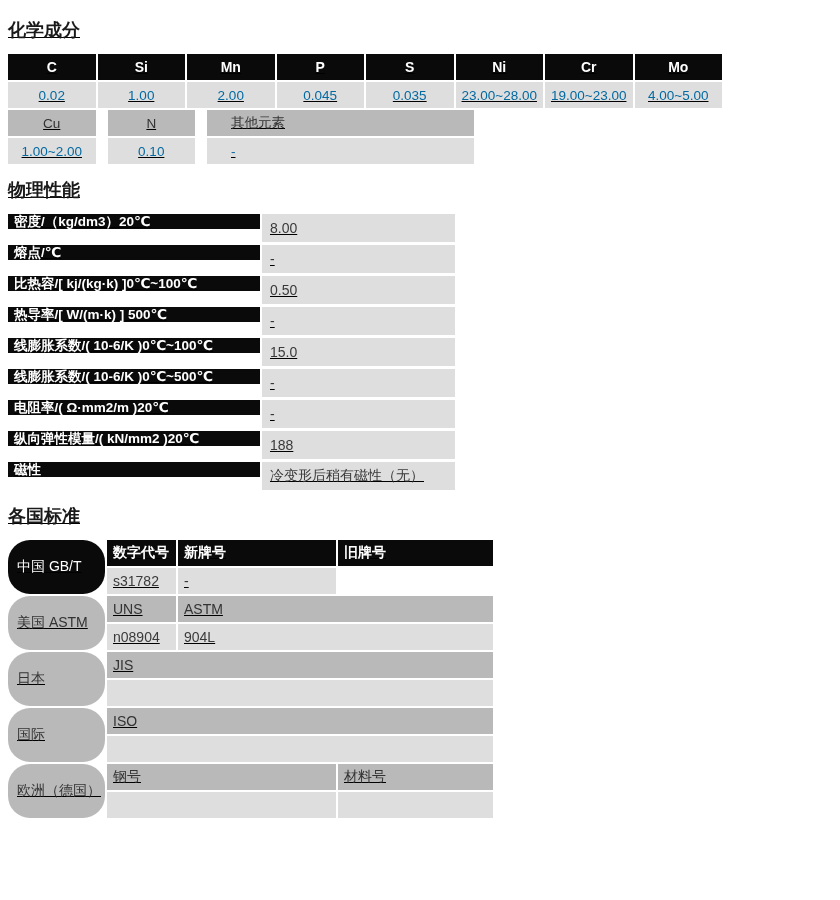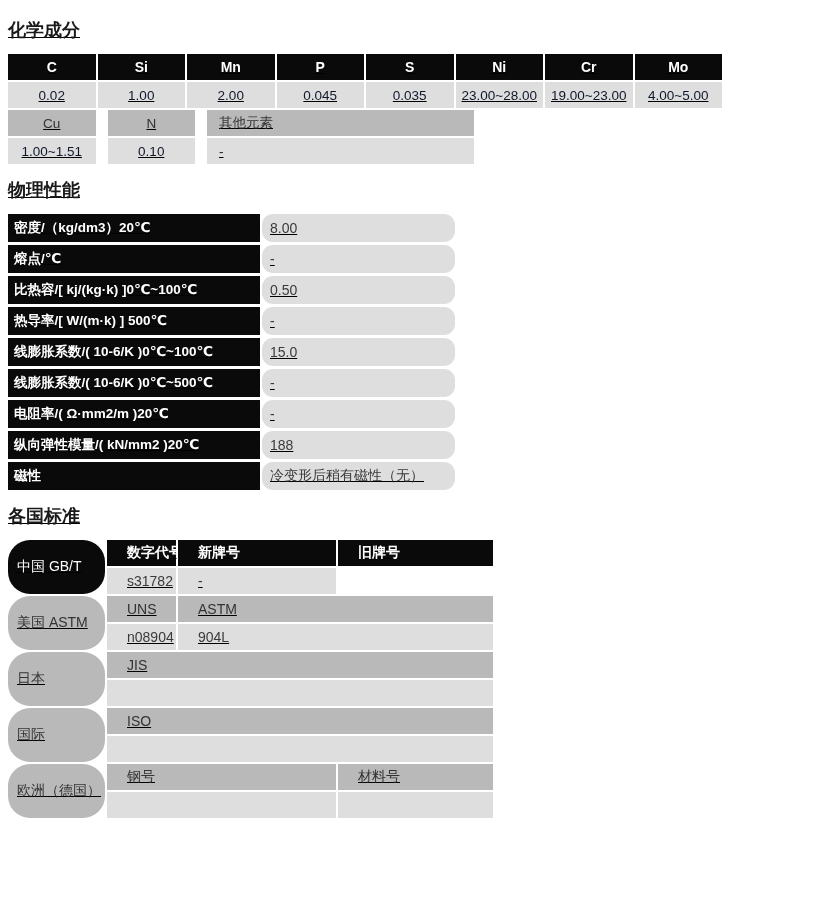--- a/index.html
+++ b/index.html
@@ -16,48 +16,48 @@
   .sec{margin-bottom:0;}
   .sec + .sec{margin-top:16px;}
 
   
   .chem-row{display:grid;gap:2px;margin-bottom:2px;}
   .chem-row.cols8{grid-template-columns:repeat(8,87.5px);}
   .chem-row.cols3{grid-template-columns:87.5px 87.5px 266.5px;gap:12px;}
   .cell{
     height:26px;box-sizing:border-box;
     display:flex;align-items:center;justify-content:center;
-    font-size:13.5px;color:#0f172a;background:#dedede;
+    font-size:13.5px;color:#0369a1;background:#dedede;
     white-space:nowrap;overflow:visible;
   }
   .cell.head{background:#0a0a0a;color:#ffffff;font-weight:bold;font-size:14px;}
   .cell.mid{background:#b9b9b9;color:#333333;}
-  .cell.left{justify-content:flex-start;padding-left:12px;}
+  .cell.left{justify-content:flex-start;padding-left:24px;}
 
   
   .prop-row{display:flex;gap:2px;margin-bottom:3px;}
   .prop-label{
-    width:252px;height:28px;box-sizing:border-box;
+    width:252px;height:15px;box-sizing:border-box;
     background:#0a0a0a;color:#ffffff;font-weight:bold;font-size:13.5px;
     display:flex;align-items:center;padding-left:6px;white-space:nowrap;
   }
   .prop-value{
     width:193px;height:28px;box-sizing:border-box;
     background:#dedede;color:#3a3a3a;font-size:14px;
-    display:flex;align-items:center;padding-left:8px;white-space:nowrap;border-radius:11px;
+    display:flex;align-items:center;padding-left:8px;white-space:nowrap;
   }
 
   
   .std-block{
     display:grid;grid-template-columns:97px 69px 158px 155px;
     grid-auto-rows:26px;gap:2px;margin-bottom:2px;width:485px;
   }
   .scell{
     box-sizing:border-box;display:flex;align-items:center;
-    padding-left:20px;font-size:14px;color:#3a3a3a;background:#dedede;
+    padding-left:6px;font-size:14px;color:#3a3a3a;background:#dedede;
     white-space:nowrap;overflow:visible;
   }
   .scell.head{background:#0a0a0a;color:#ffffff;font-weight:bold;}
   .scell.mid{background:#b9b9b9;color:#333333;}
   .scell.country{grid-row:1 / span 2;padding-left:9px;border-radius:22px;}
   .scell.country.black{background:#0a0a0a;color:#ffffff;}
   .span2{grid-column:span 2;}
   .span3{grid-column:span 3;}
 </style>
 </head>
@@ -87,21 +87,21 @@
         <div class="cell">23.00~28.00</div>
         <div class="cell">19.00~23.00</div>
         <div class="cell">4.00~5.00</div>
       </div>
       <div class="chem-row cols3">
         <div class="cell mid">Cu</div>
         <div class="cell mid">N</div>
         <div class="cell mid left">其他元素</div>
       </div>
       <div class="chem-row cols3">
-        <div class="cell">1.00~1.51</div>
+        <div class="cell">1.00~2.00</div>
         <div class="cell">0.10</div>
         <div class="cell left">-</div>
       </div>
     </div>
   </div>
 
   <div class="sec">
     <h2 class="section-title">物理性能</h2>
     <div>
       <div class="prop-row">

